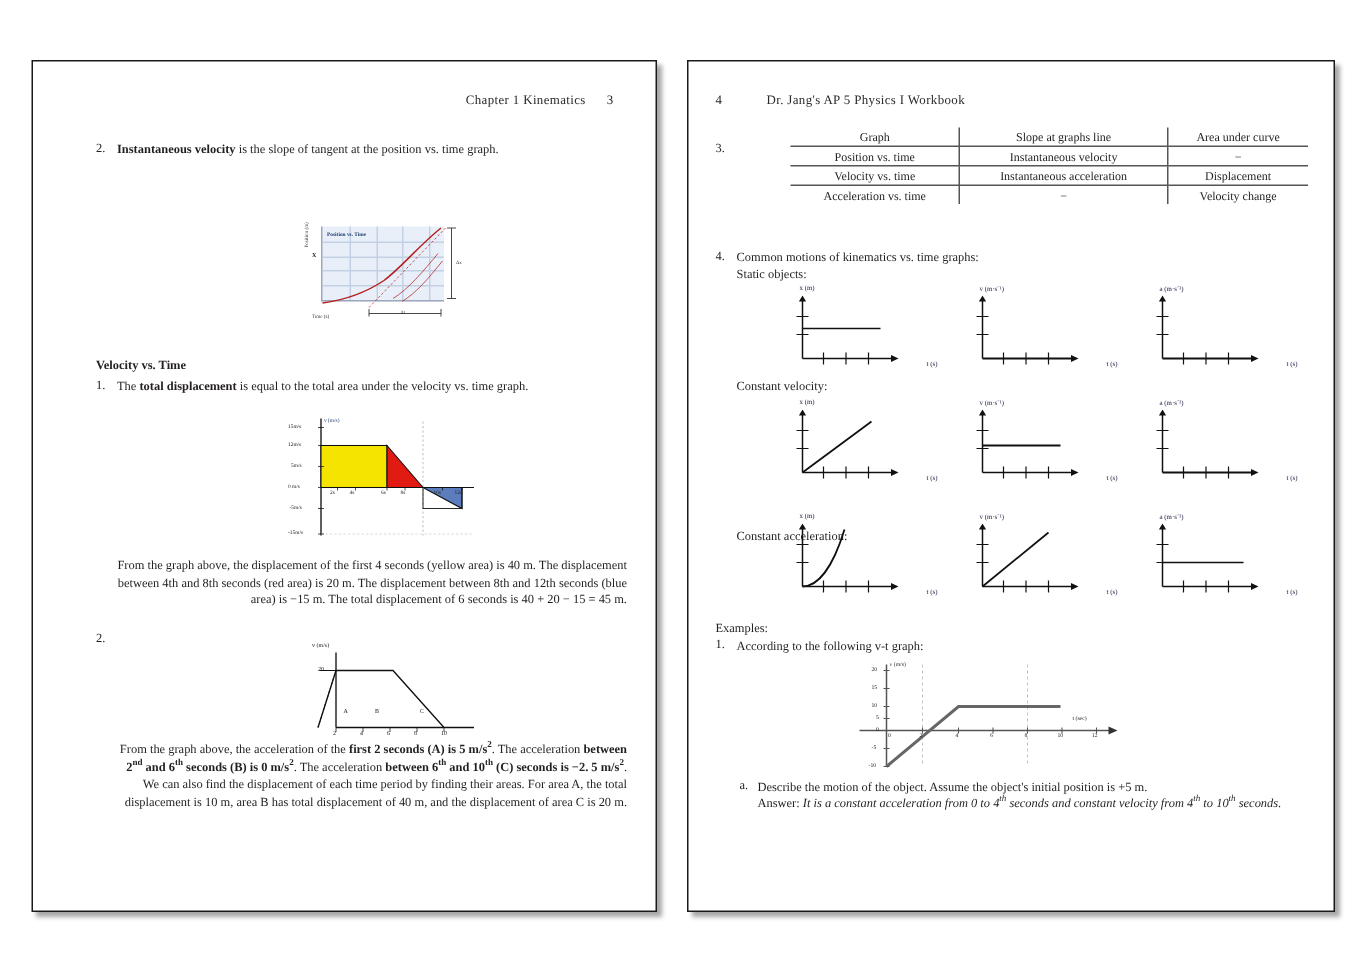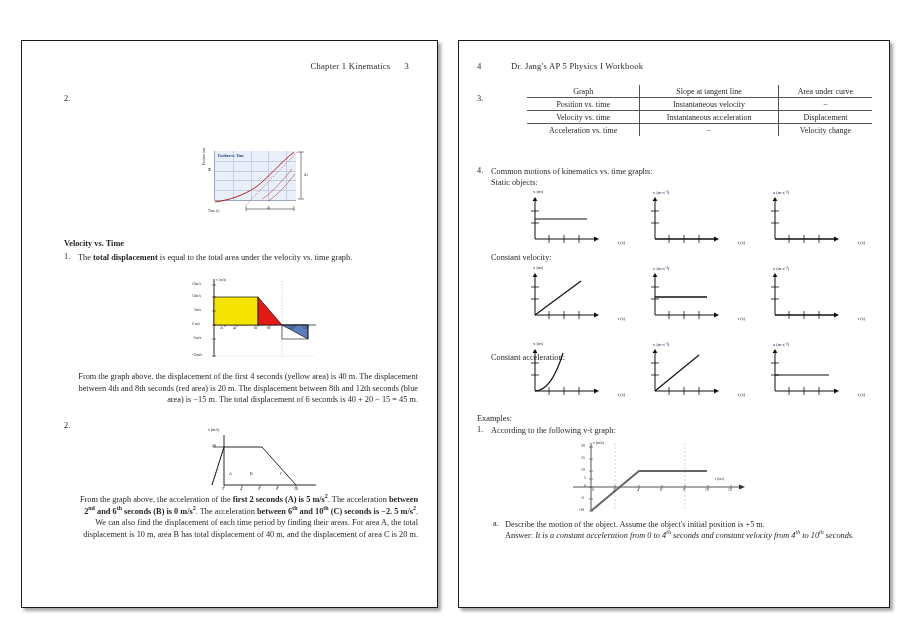--- a/index.html
+++ b/index.html
@@ -123,20 +123,23 @@
 <div class="spread">
 
   <div class="page page-left">
     <div class="pad">
 
       <div class="hdr hdr-l">
         <span class="hdr-chapter">Chapter 1   Kinematics</span><span>3</span>
       </div>
 
       <div class="num" style="left:42px;top:53px;">2.</div>
+      <div class="item" style="left:56px;top:53px;width:345px;">
+        <span class="b">Instantaneous velocity</span><span> is the slope of tangent at the position vs. time graph.</span>
+      </div>
 
       <div class="fig1">
         <div class="plotbg">
           <div class="vgrid" style="left:22%"></div>
           <div class="vgrid" style="left:44%"></div>
           <div class="vgrid" style="left:66%"></div>
           <div class="vgrid" style="left:88%"></div>
           <div class="hgrid" style="top:20%"></div>
           <div class="hgrid" style="top:40%"></div>
           <div class="hgrid" style="top:60%"></div>
@@ -272,21 +275,21 @@
       <div class="hdr hdr-r">
         <span class="hdr-pg">4</span><span>Dr. Jang's AP 5 Physics I Workbook</span>
       </div>
 
       <div class="num" style="left:18px;top:53px;">3.</div>
 
       <table class="tbl">
         <tbody>
             <tr>
           <th>Graph</th>
-          <th>Slope at tangent line</th>
+          <th>Slope at graphs line</th>
           <th>Area under curve</th>
         </tr>
         <tr>
           <td>Position vs. time</td>
           <td>Instantaneous velocity</td>
           <td>−</td>
         </tr>
         <tr>
           <td>Velocity vs. time</td>
           <td>Instantaneous acceleration</td>

